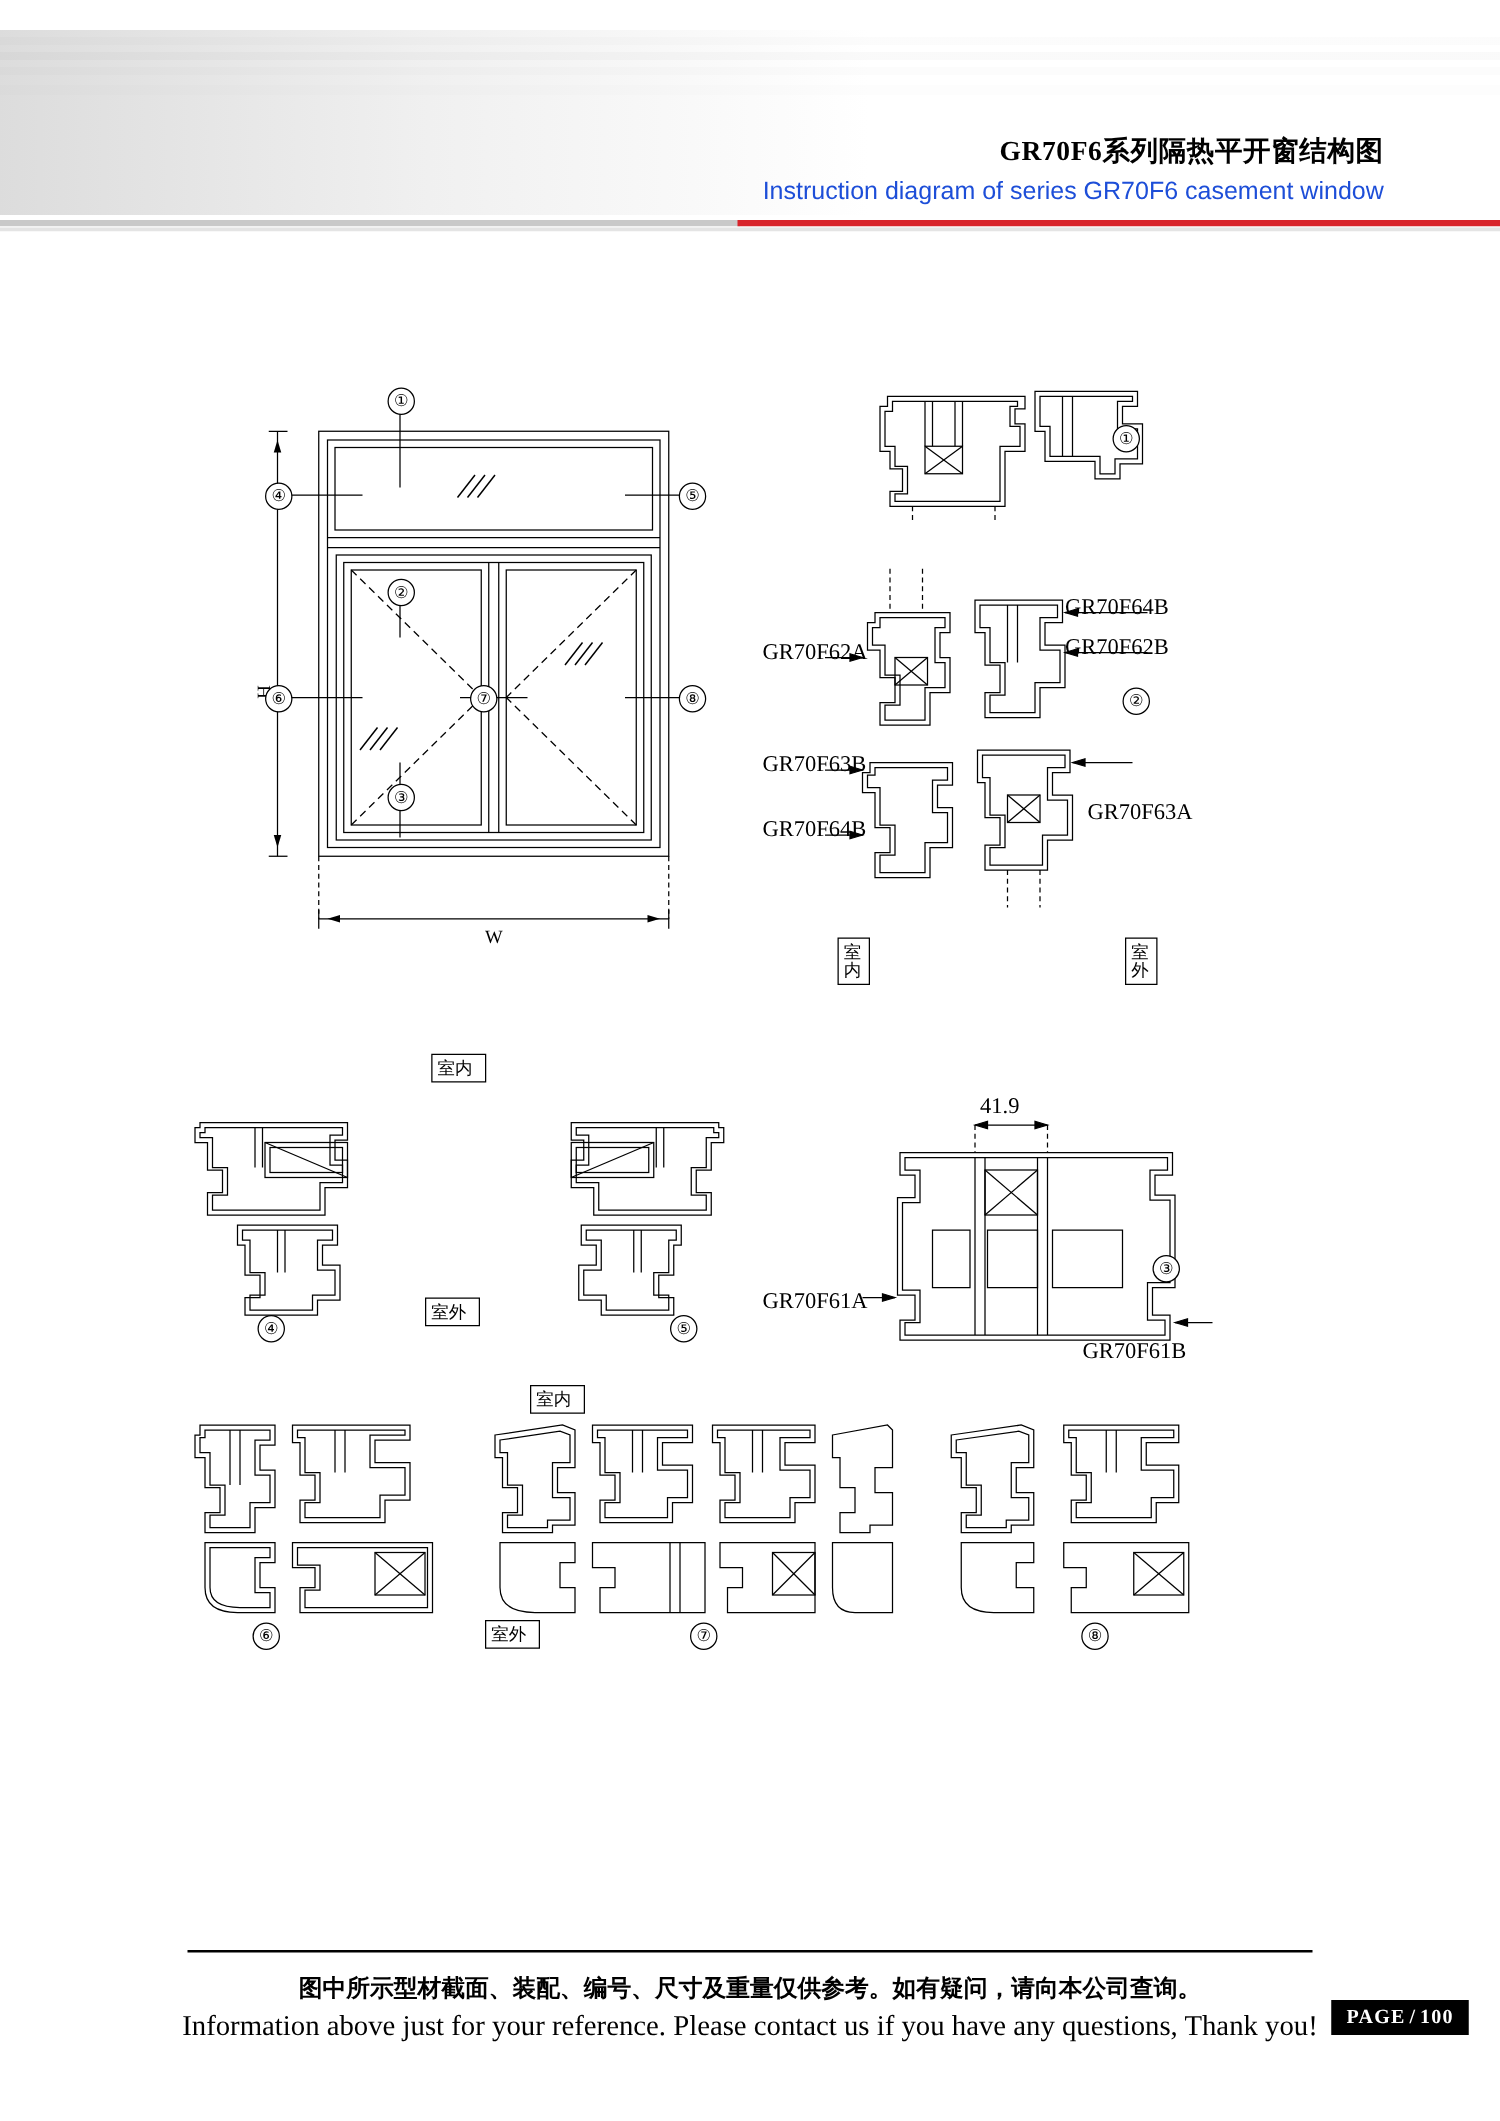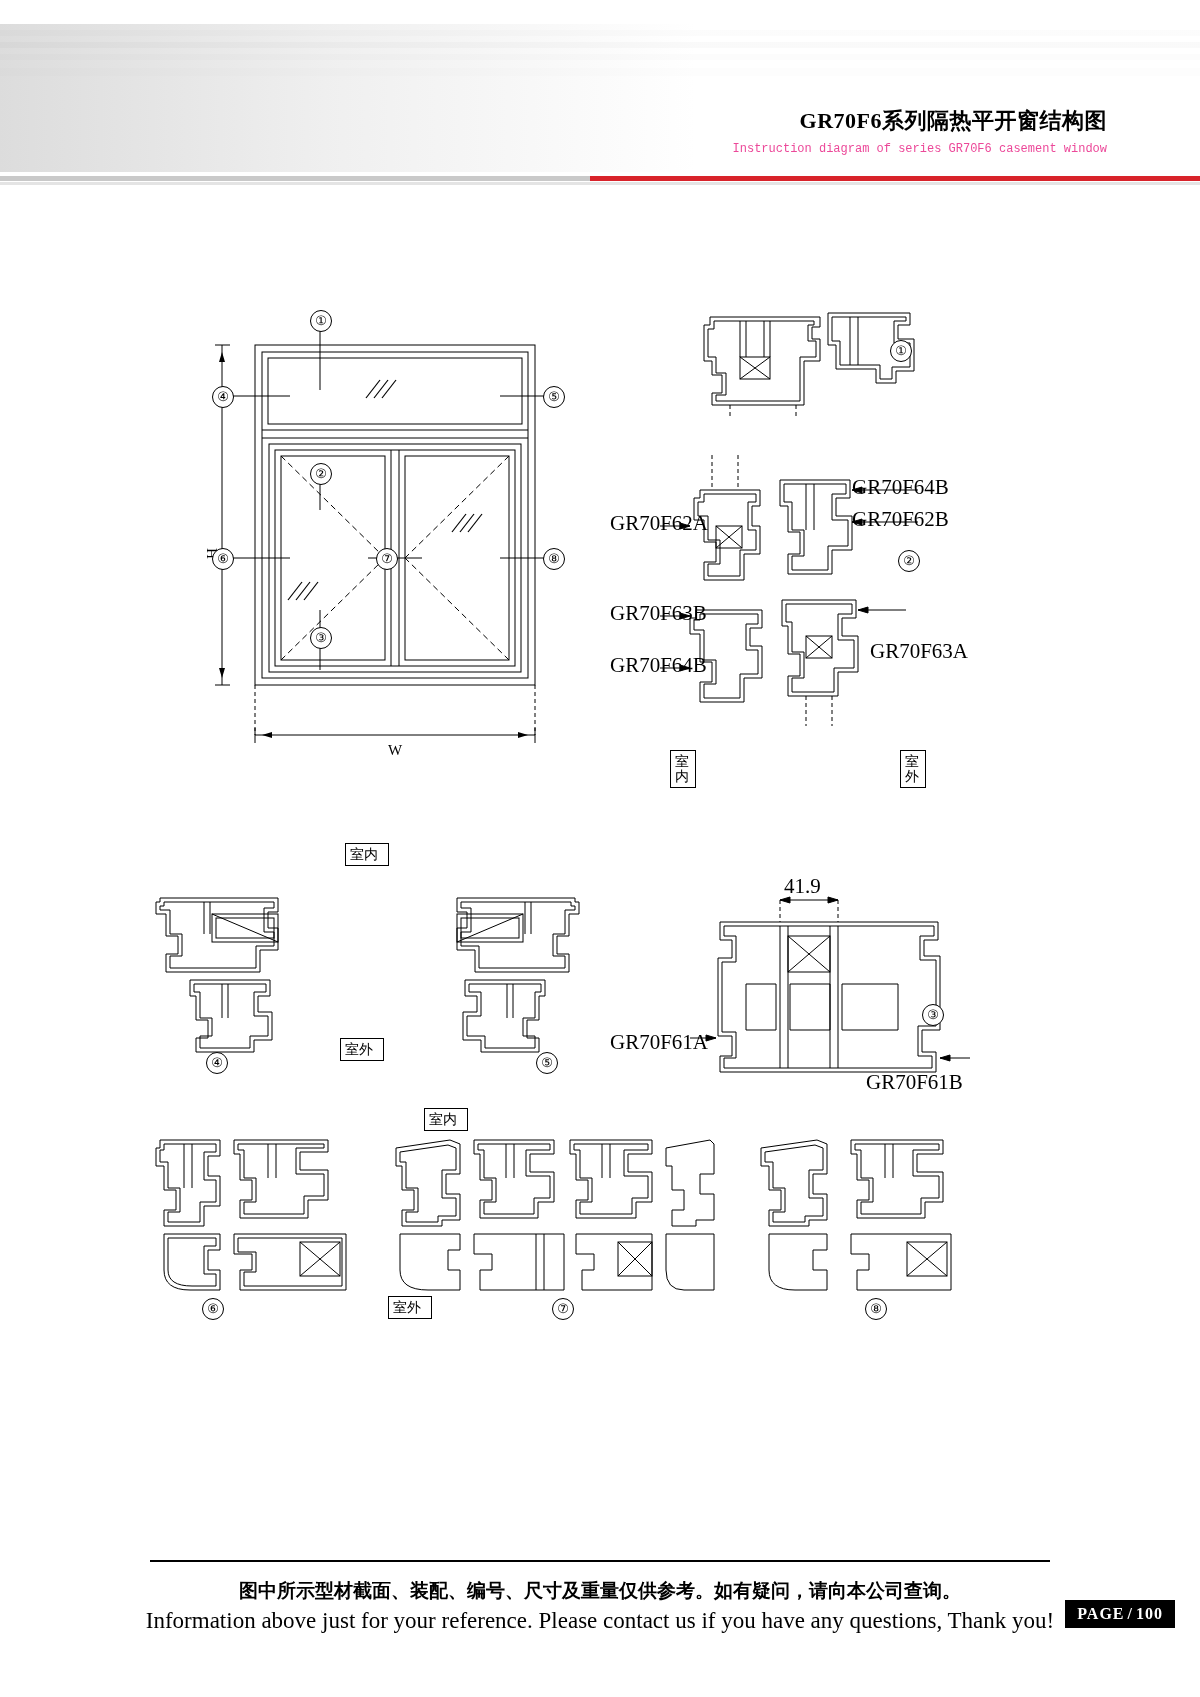--- a/index.html
+++ b/index.html
@@ -34,22 +34,22 @@
     opacity:.85;
   }
   .header-title-zh {
     position:absolute; right:25px; top:82px;
     font-size:22px; font-weight:bold; color:#000;
     letter-spacing:.5px;
     font-family:"Liberation Serif", serif;
   }
   .header-title-en {
     position:absolute; right:25px; top:118px;
-    font-size:12px; color:#ec4899;
-    font-family:Liberation Mono, monospace;
+    font-size:20px; color:#1d4ed8;
+    font-family:Liberation Sans, sans-serif;
   }
   .header-rule-red {
     position:absolute; left:590px; top:152px; width:610px; height:5px;
     background:#d8232a;
   }
   .header-rule-grey {
     position:absolute; left:0; top:152px; width:592px; height:5px;
     background:#c9c9c9;
   }
   .header-rule-under {
@@ -73,21 +73,21 @@
     padding:5px 12px 5px 12px; letter-spacing:1px;
   }
   .page-badge .slash { color:#fff; margin:0 3px; }
 
   
   .dwg { position:absolute; }
   .lbl {
     position:absolute; font-size:15px; color:#000;
     font-family:"Liberation Serif", serif; white-space:nowrap;
   }
-  .lbl-en { font-size:21px; }
+  .lbl-en { font-size:18px; }
   .cn-box {
     position:absolute; border:1px solid #000; font-size:14px; line-height:15px;
     padding:3px 4px; text-align:left; background:#fff;
     font-family:"Liberation Sans", sans-serif;
   }
   .circ {
     position:absolute; width:20px; height:20px; border:1px solid #000;
     border-radius:50%; font-size:13px; line-height:19px; text-align:center;
     background:#fff; font-family:"Liberation Sans", sans-serif;
   }

